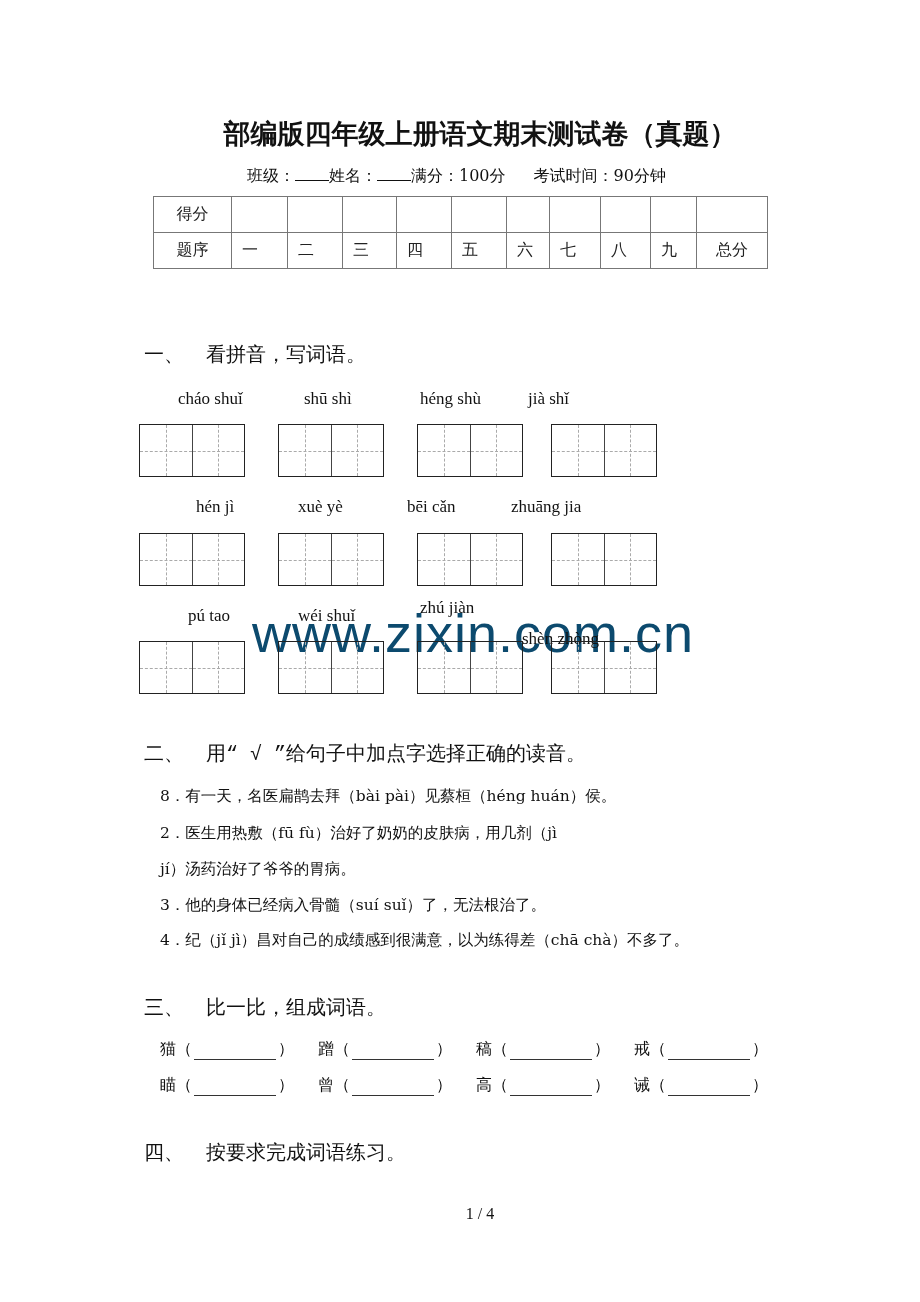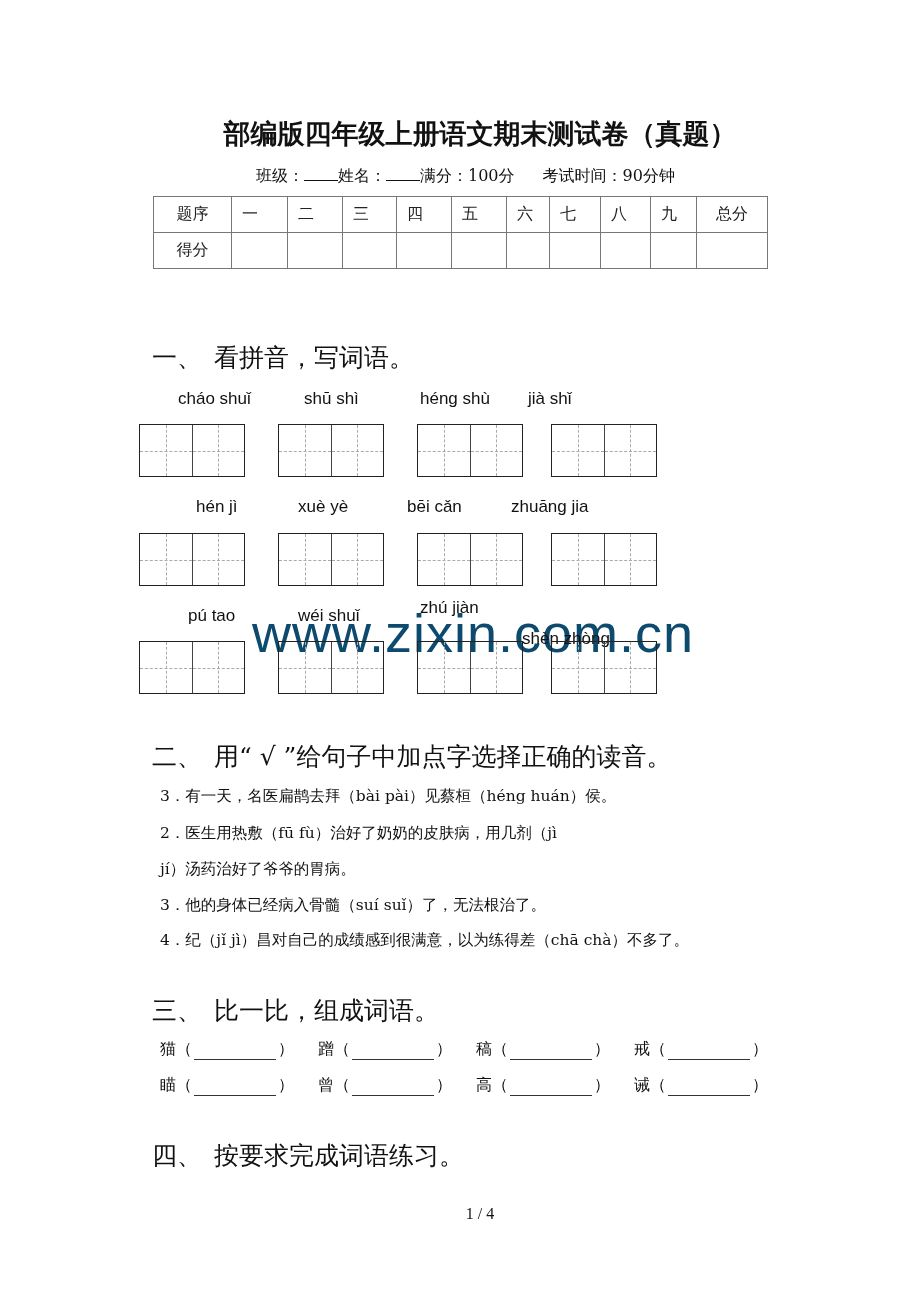--- a/index.html
+++ b/index.html
@@ -1,28 +1,28 @@
 <!DOCTYPE html>
 <html><head>
 <meta charset="utf-8">
 <style>
   html, body { margin: 0; padding: 0; background: #ffffff; }
   body { width: 920px; height: 1302px; position: relative; overflow: hidden;
          font-family: "DejaVu Serif", "Liberation Serif", serif; color: #111; }
   .abs { position: absolute; white-space: nowrap; margin-left: 20px; }
   .title { left: 0; width: 920px; top: 116px; text-align: center; font-size: 27px; font-weight: bold; letter-spacing: 0px; }
-  .subtitle { top: 166px; left: 236px; font-size: 16px; }
+  .subtitle { top: 166px; left: 227px; font-size: 16px; }
   .subtitle .blank { display: inline-block; width: 34px; border-bottom: 1px solid #111; height: 14px; vertical-align: baseline; }
   .subtitle .gap { display: inline-block; width: 28px; }
   table.score { position: absolute; left: 153px; top: 196px; border-collapse: collapse; font-size: 16px; }
   table.score td { border: 1px solid #777; height: 36px; padding: 0; text-align: left; padding-left: 10px; box-sizing: border-box; color: #222; }
   table.score td.head { text-align: center; padding-left: 0; }
-  .section-title { font-size: 25px; left: 132px; }
+  .section-title { font-size: 20px; left: 124px; font-family: Liberation Mono, monospace; }
   .section-title .num { display: inline-block; width: 62px; }
-  .pinyin { font-family: Liberation Sans, sans-serif; font-size: 17px; }
+  .pinyin { font-family: Liberation Serif, serif; font-size: 17px; }
   .box { position: absolute; width: 106px; height: 53px; border: 1.5px solid #222; box-sizing: border-box; display: flex; }
   .cell { flex: 1; position: relative; }
   .cell + .cell { border-left: 1.5px solid #444; }
   .cell::before { content: ""; position: absolute; left: 50%; top: 0; bottom: 0; border-left: 1px dashed #aaa; }
   .cell::after { content: ""; position: absolute; top: 50%; left: 0; right: 0; border-top: 1px dashed #aaa; }
   .q-item { font-size: 15.5px; left: 140px; }
   .cmp-row { left: 140px; font-size: 16px; display: flex; }
   .cmp-pair { width: 158px; display: flex; align-items: flex-end; }
   .cmp-pair .ul { display: inline-block; width: 82px; border-bottom: 1px solid #333; height: 14px; margin: 0 2px; }
   .watermark { left: 232px; top: 602px; font-family: "Liberation Sans", sans-serif; font-size: 54px; color: #0c4a6e; letter-spacing: 1px; z-index: 0; }
@@ -38,45 +38,45 @@
 
   <div class="abs title">部编版四年级上册语文期末测试卷（真题）</div>
 
   <div class="abs subtitle">
     <span>班级：</span><span class="blank"></span><span>姓名：</span><span class="blank"></span><span>满分：100分</span><span class="gap"></span><span>考试时间：90分钟</span>
   </div>
 
   <table class="score">
     <tbody>
         <tr>
+      <td class="head">得分</td>
+      <td></td>
+      <td></td>
+      <td></td>
+      <td></td>
+      <td></td>
+      <td></td>
+      <td></td>
+      <td></td>
+      <td></td>
+      <td></td>
+    </tr>
+    <tr>
       <td class="head" style="width:78px">题序</td>
       <td style="width:56px">一</td>
       <td style="width:55px">二</td>
       <td style="width:54px">三</td>
       <td style="width:55px">四</td>
       <td style="width:55px">五</td>
       <td style="width:43px">六</td>
       <td style="width:51px">七</td>
       <td style="width:50px">八</td>
       <td style="width:46px">九</td>
       <td class="head" style="width:71px">总分</td>
     </tr>
-    <tr>
-      <td class="head">得分</td>
-      <td></td>
-      <td></td>
-      <td></td>
-      <td></td>
-      <td></td>
-      <td></td>
-      <td></td>
-      <td></td>
-      <td></td>
-      <td></td>
-    </tr>
   </tbody>
     </table>
 
   <div class="abs section-title" style="top:341px">
     <span class="num">一、</span><span>看拼音，写词语。</span>
   </div>
 
   <div class="abs pinyin" style="top:389px; left:158px">cháo shuǐ</div>
   <div class="abs pinyin" style="top:389px; left:284px">shū shì</div>
   <div class="abs pinyin" style="top:389px; left:400px">héng shù</div>
@@ -139,21 +139,21 @@
       <div class="cell"></div>
     </div>
   <div class="box" style="left:551px; top:641px">
       <div class="cell"></div>
       <div class="cell"></div>
     </div>
 
   <div class="abs section-title" style="top:740px">
     <span class="num">二、</span><span>用“ √ ”给句子中加点字选择正确的读音。</span>
   </div>
-  <div class="abs q-item" style="top:786px">3．有一天，名医扁鹊去拜（bài  pài）见蔡桓（héng  huán）侯。</div>
+  <div class="abs q-item" style="top:786px">8．有一天，名医扁鹊去拜（bài  pài）见蔡桓（héng  huán）侯。</div>
   <div class="abs q-item" style="top:823px">2．医生用热敷（fū  fù）治好了奶奶的皮肤病，用几剂（jì</div>
   <div class="abs q-item" style="top:859px">jí）汤药治好了爷爷的胃病。</div>
   <div class="abs q-item" style="top:895px">3．他的身体已经病入骨髓（suí  suǐ）了，无法根治了。</div>
   <div class="abs q-item" style="top:930px">4．纪（jǐ  jì）昌对自己的成绩感到很满意，以为练得差（chā  chà）不多了。</div>
 
   <div class="abs section-title" style="top:994px">
     <span class="num">三、</span><span>比一比，组成词语。</span>
   </div>
 
   <div class="abs cmp-row" style="top:1039px">

